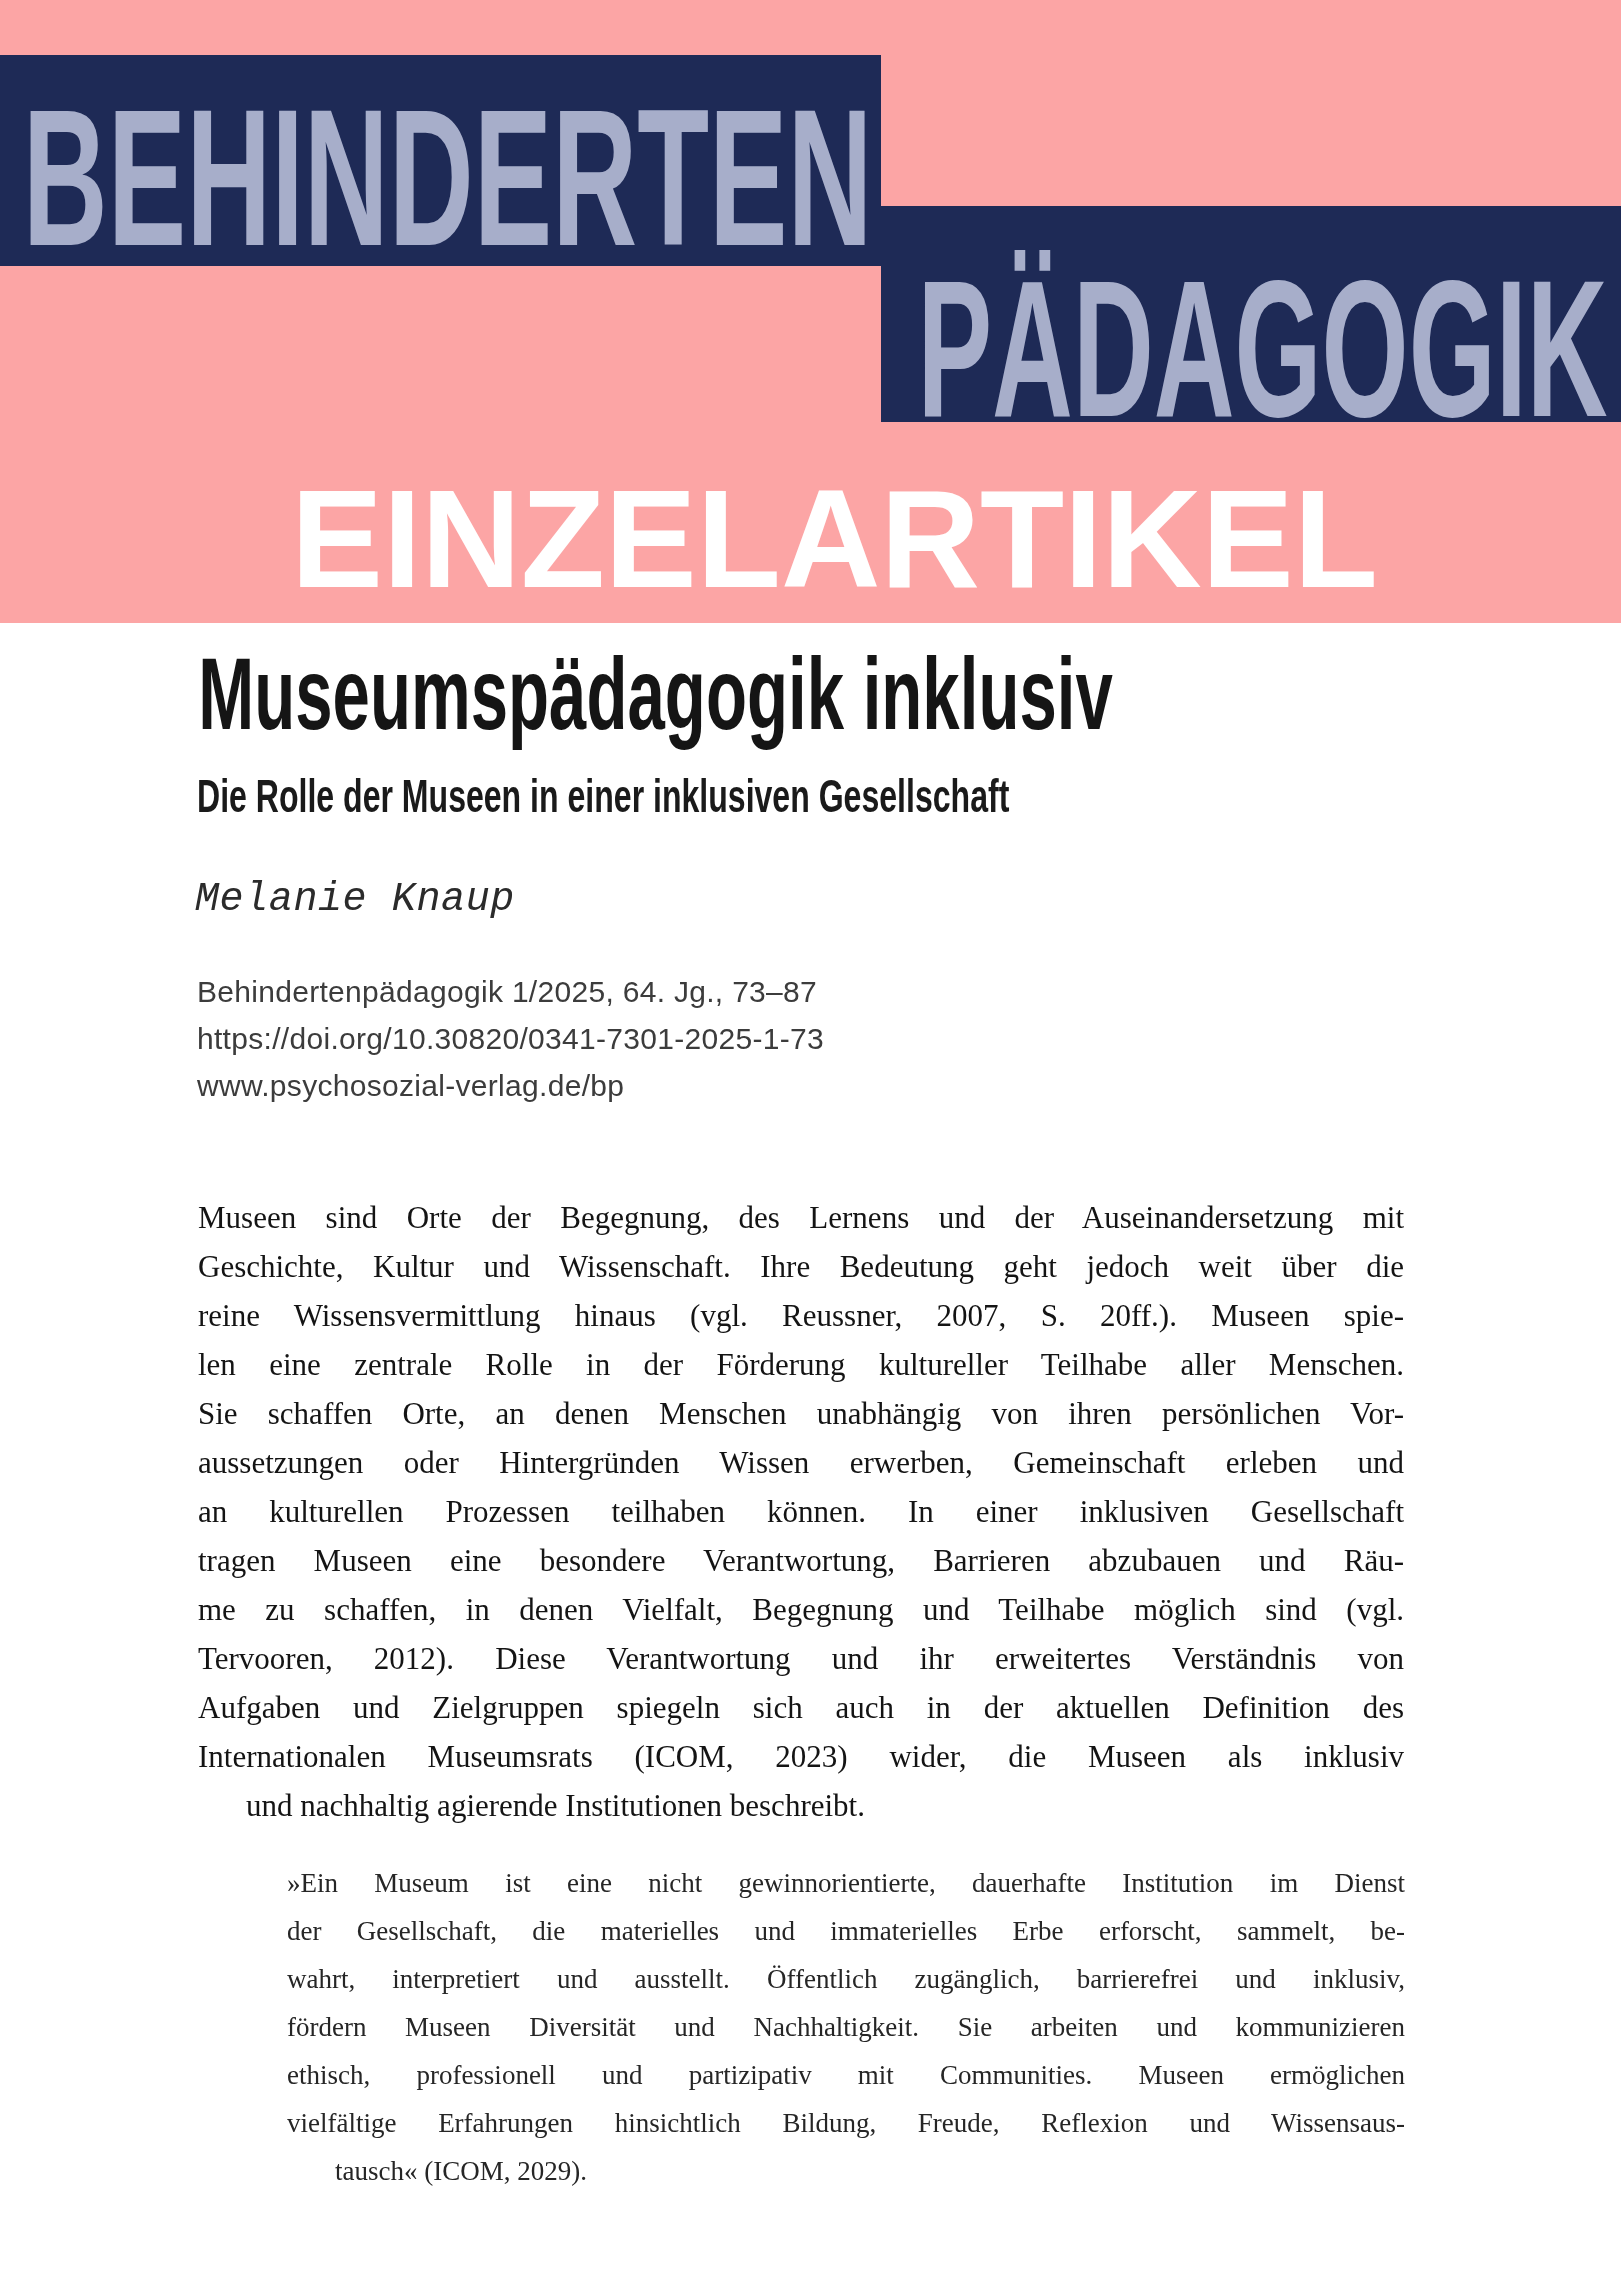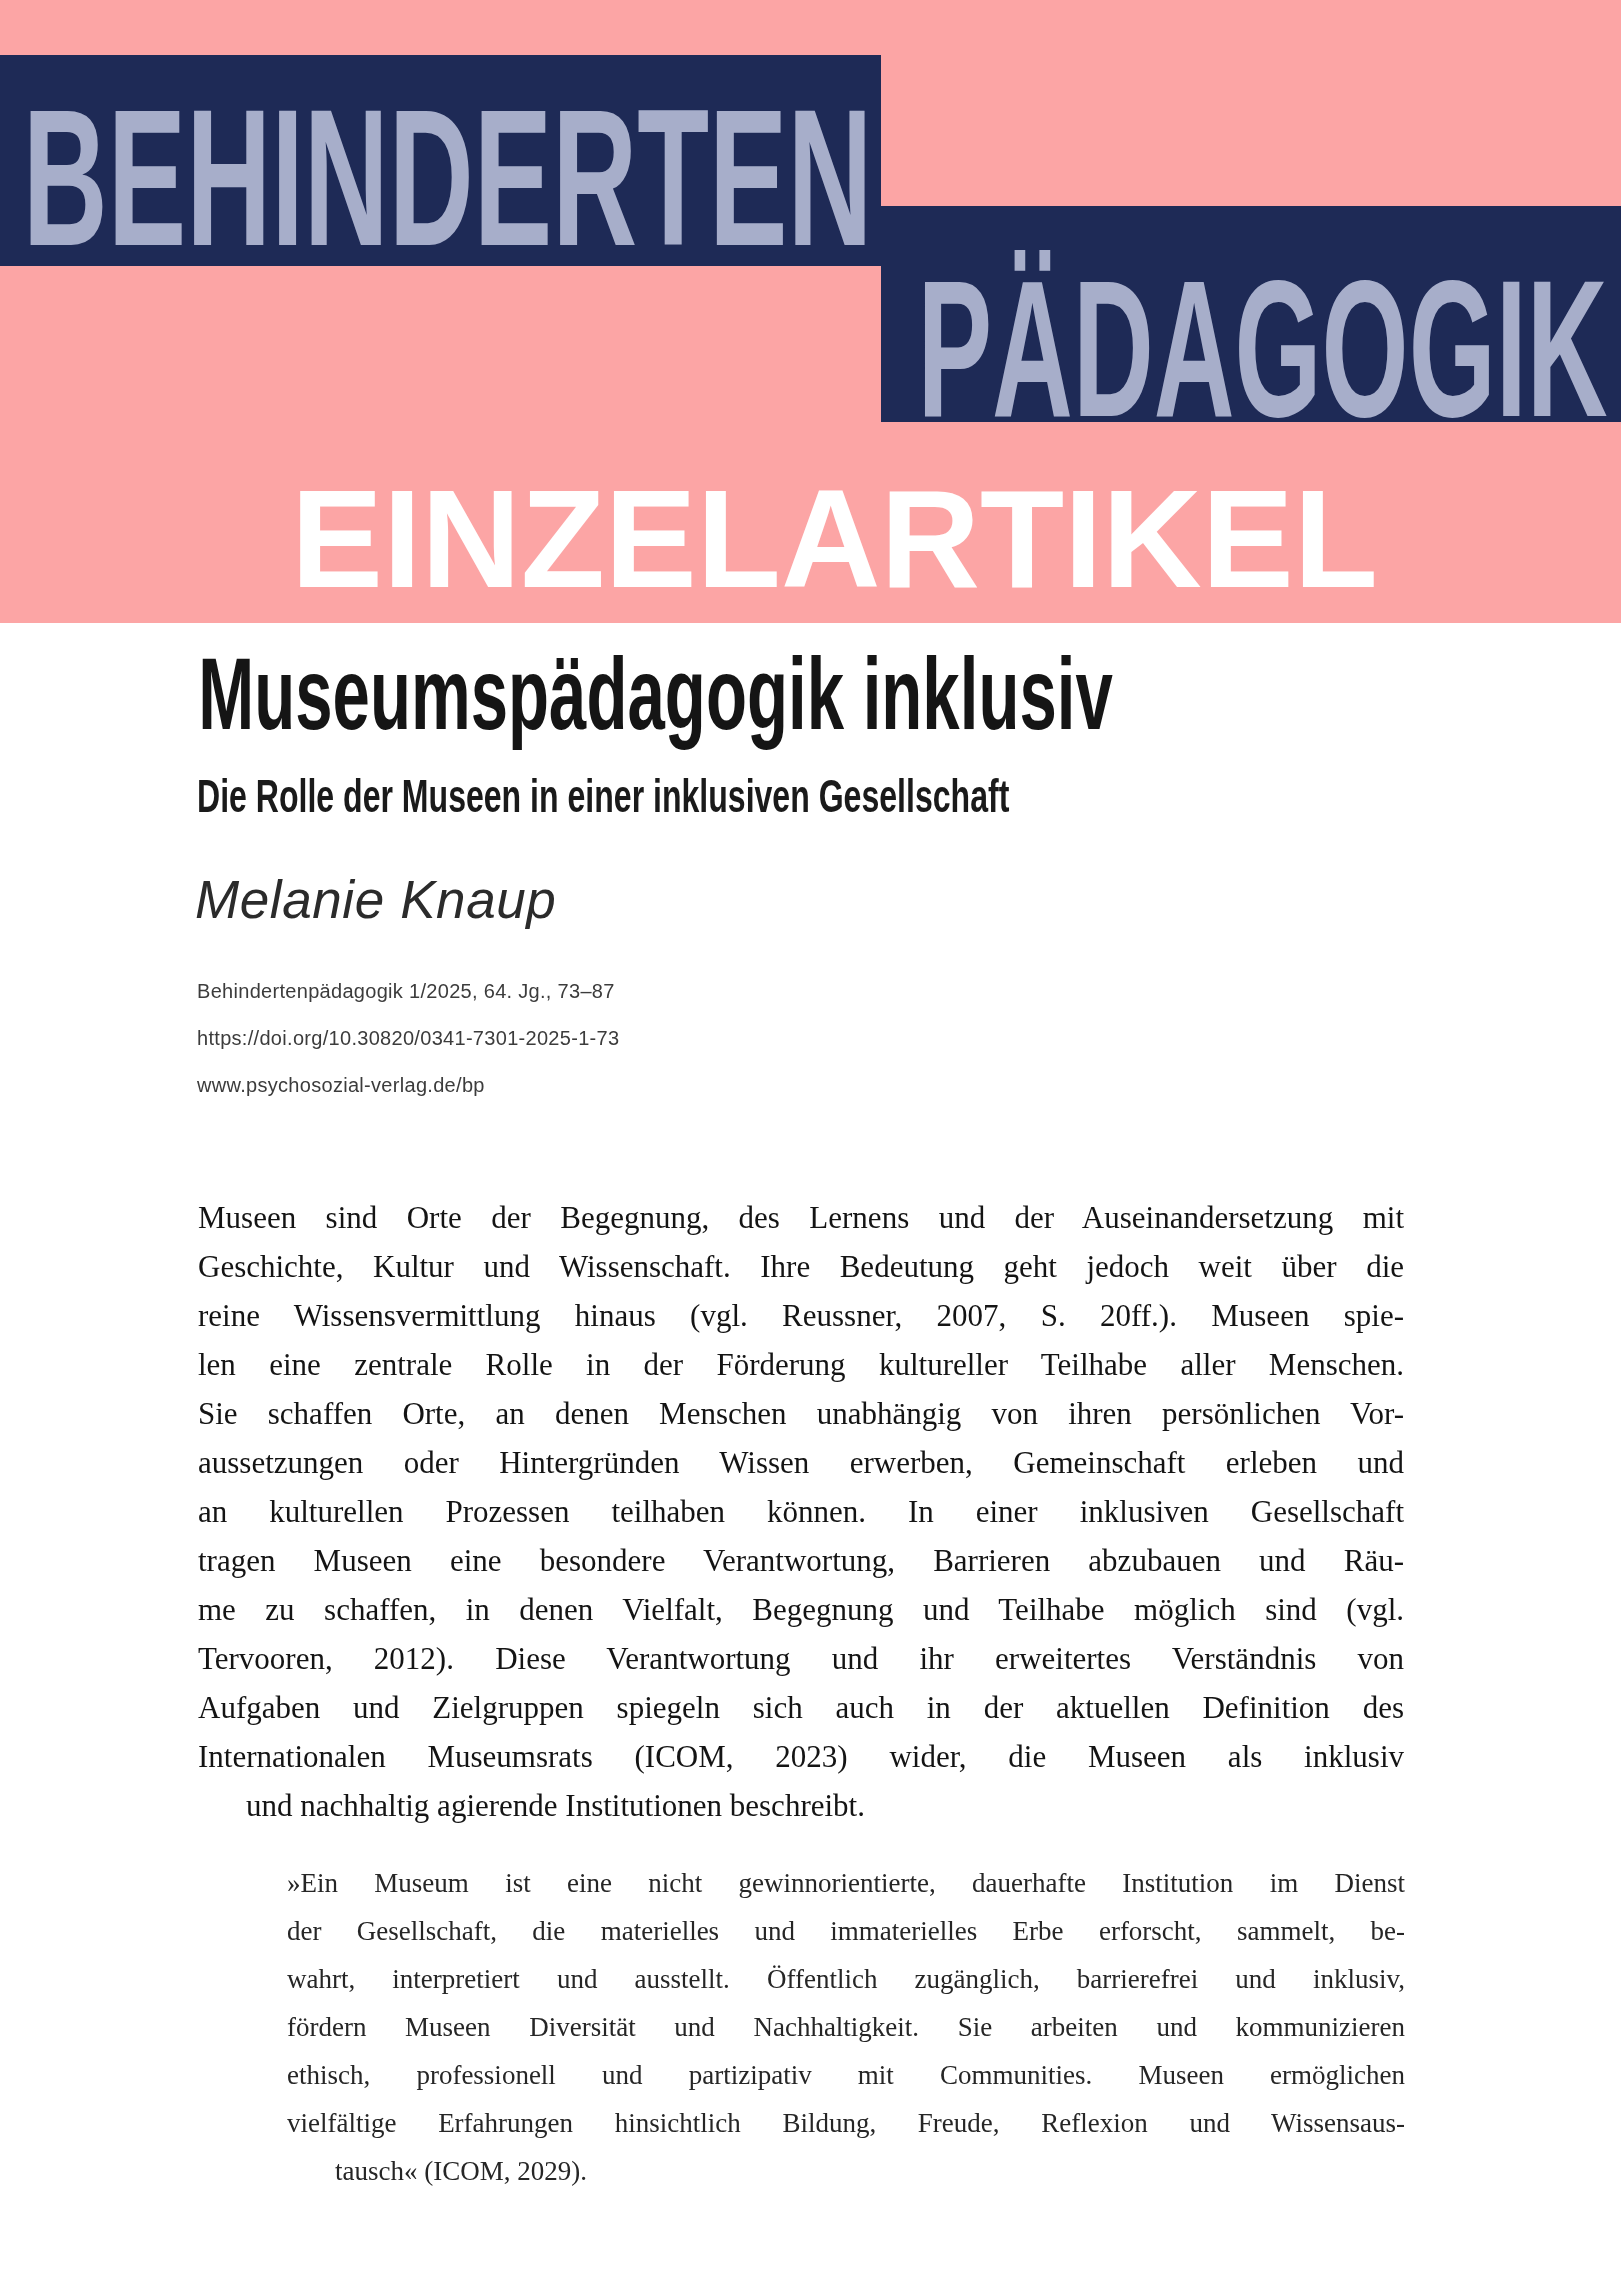--- a/index.html
+++ b/index.html
@@ -40,28 +40,29 @@
     fill:#151515;
   }
   #subtitle-svg{ position:absolute; left:197px; top:767px; overflow:visible; }
   .subtitle-text{
     font-family:"Liberation Sans", sans-serif;
     font-weight:bold;
     fill:#1a1a1a;
   }
   #author{
     position:absolute; left:195px; top:874px;
-    font-size:53px; line-height:52px;
+    font-size:40px; line-height:52px;
     font-style:italic;
     color:#2b2b2b;
     letter-spacing:0.6px;
+    font-family:Liberation Mono, monospace;
   }
   #meta-block{
     position:absolute; left:197px; top:968px;
-    font-size:20px; line-height:47px;
+    font-size:30px; line-height:47px;
     color:#3c3c3c;
     letter-spacing:0.3px;
   }
   
   #body-paragraph{
     position:absolute; left:198px; top:1193px;
     width:1206px;
     font-family:"Liberation Serif", serif;
     font-size:31px; line-height:49px;
     color:#141414;

